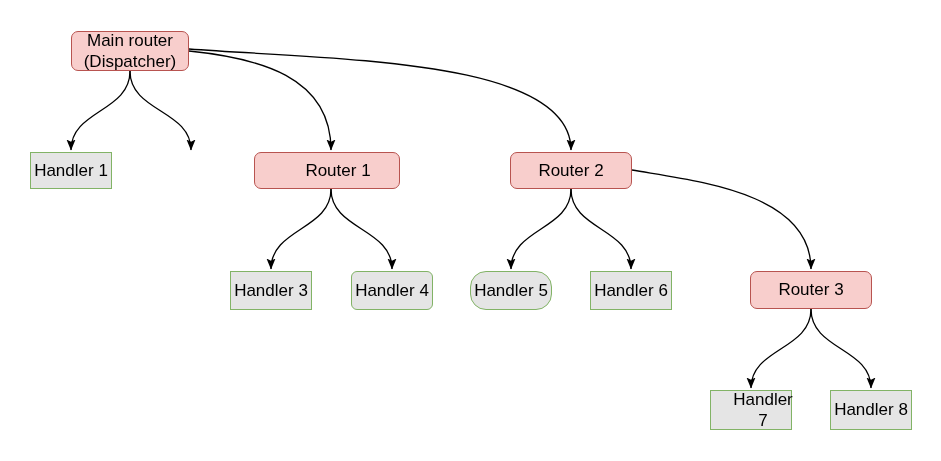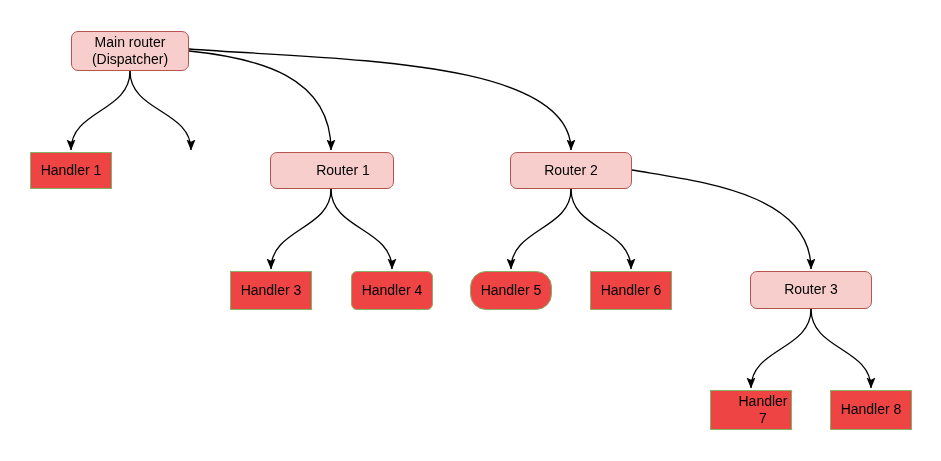--- a/index.html
+++ b/index.html
@@ -27,40 +27,40 @@
     stroke: #000000;
     stroke-width: 1.3;
   }
   .node {
     position: absolute;
     box-sizing: border-box;
     display: flex;
     align-items: center;
     justify-content: center;
     text-align: center;
-    font-size: 14px;
+    font-size: 17px;
     line-height: 1.25;
     color: #000000;
     white-space: pre-line;
   }
   .node.router {
     background: #f8cecc;
     border: 1px solid #b85450;
     border-radius: 7px;
   }
   .node.handler {
-    background: #ef4444;
+    background: #e5e5e5;
     border: 1px solid #82b366;
     border-radius: 0;
   }
   
   #n-main { left: 71px;  top: 31px;  width: 118px; height: 40px; }
   #n-h1   { left: 30px;  top: 152px; width: 82px;  height: 37px; }
   #n-h2   { left: 150px; top: 152px; width: 82px;  height: 37px; }
-  #n-r1   { left: 270px; top: 152px; width: 124px; height: 37px; padding-left: 22px; }
+  #n-r1   { left: 254px; top: 152px; width: 146px; height: 37px; padding-left: 22px; }
   #n-r2   { left: 510px; top: 152px; width: 122px; height: 37px; text-align: center; }
   #n-h3   { left: 230px; top: 271px; width: 82px;  height: 39px; }
   #n-h4   { left: 351px; top: 271px; width: 82px;  height: 39px; border-radius: 6px; }
   #n-h5   { left: 470px; top: 271px; width: 82px;  height: 39px; border-radius: 16px; }
   #n-h6   { left: 590px; top: 271px; width: 82px;  height: 39px; }
   #n-r3   { left: 750px; top: 271px; width: 122px; height: 38px; }
   #n-h7   { left: 710px; top: 390px; width: 82px;  height: 40px; padding-left: 24px; }
   #n-h8   { left: 830px; top: 390px; width: 82px;  height: 40px; }
 </style>
 </head>

